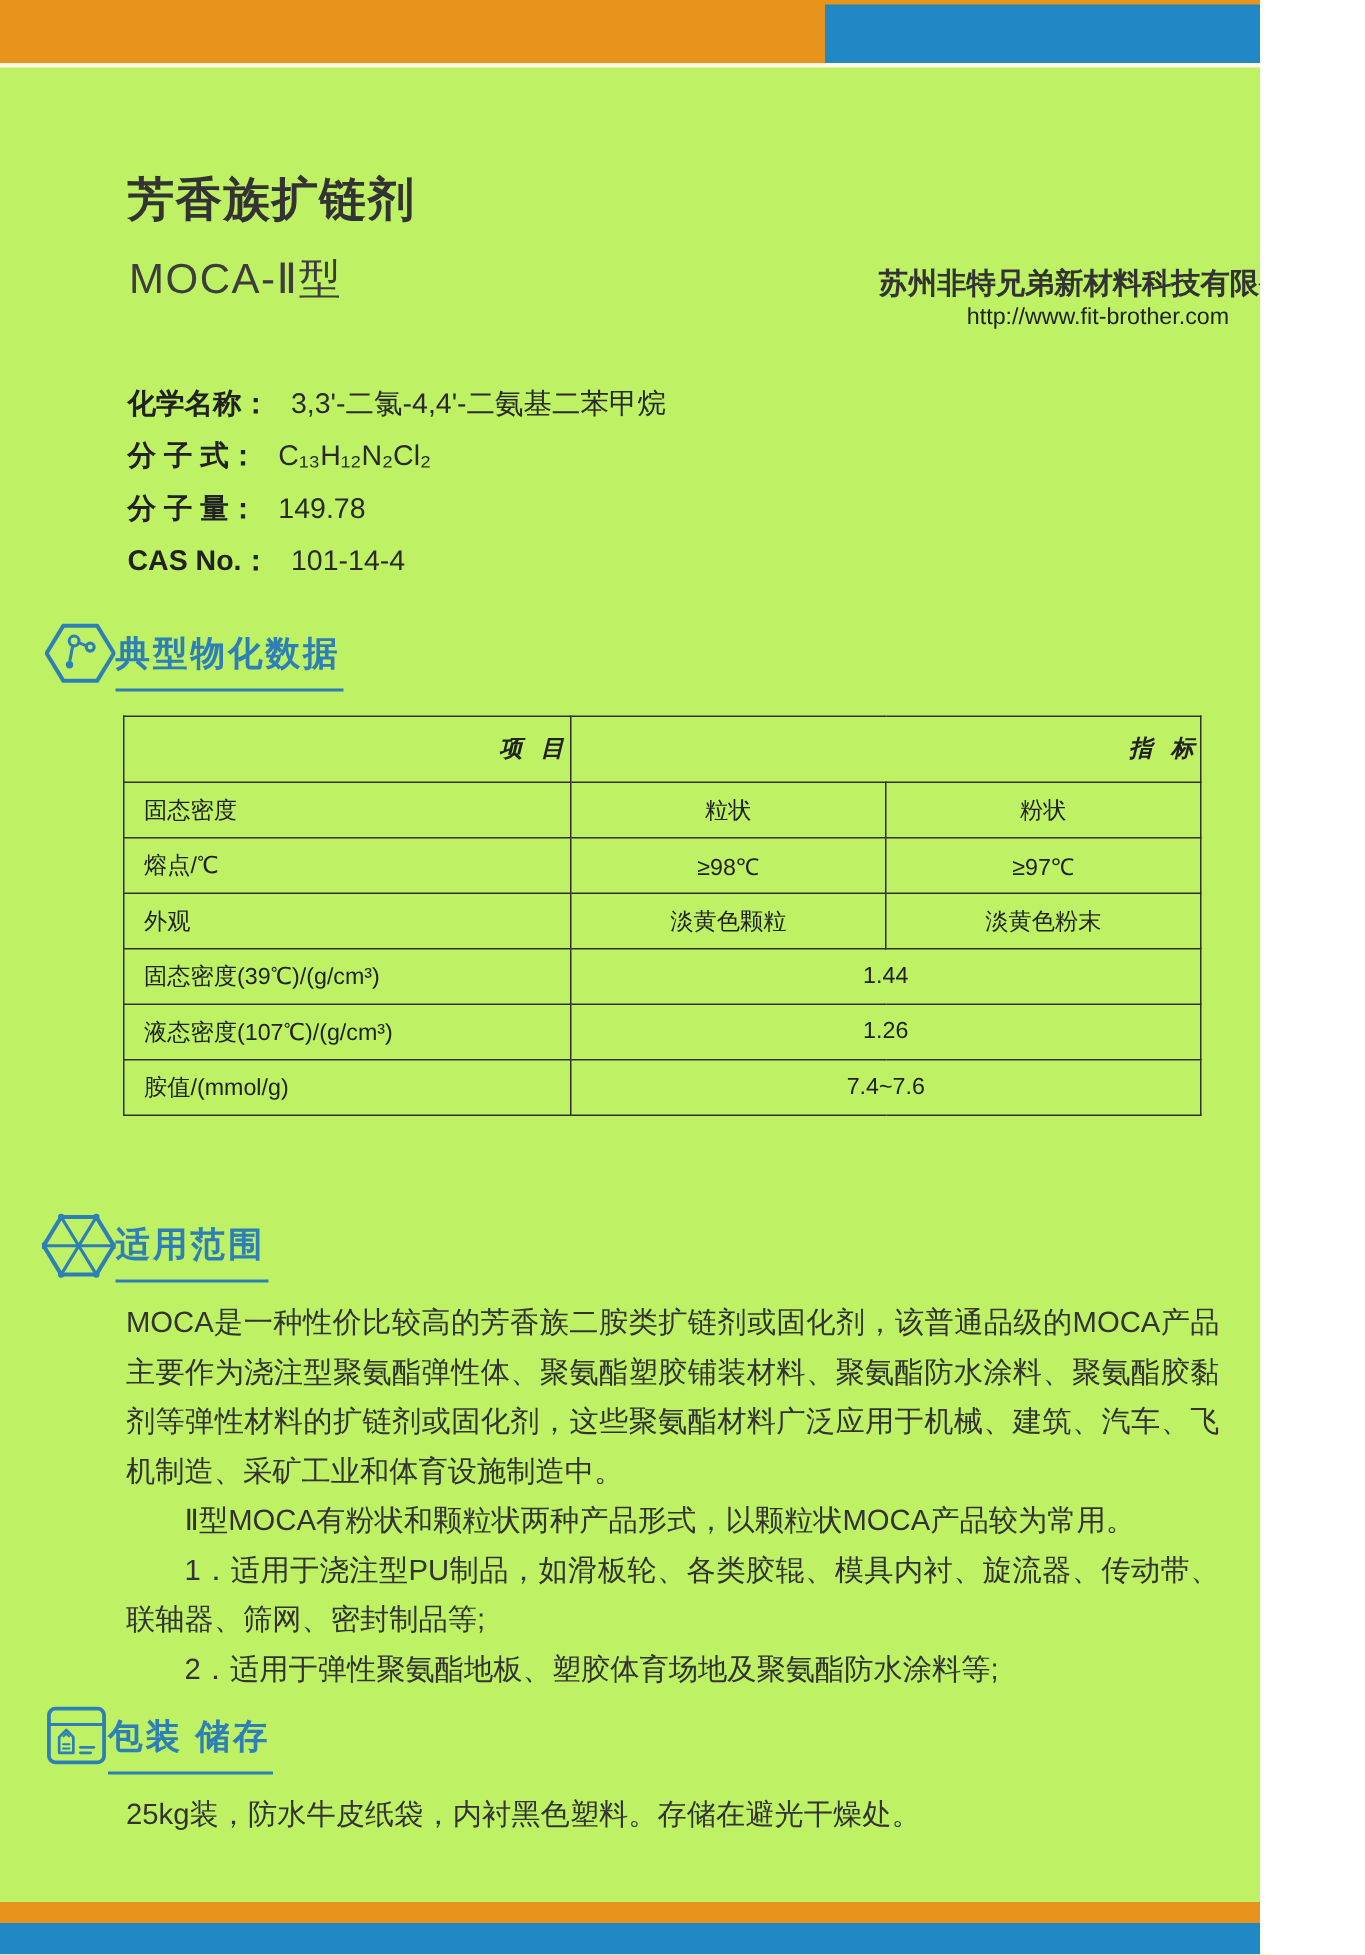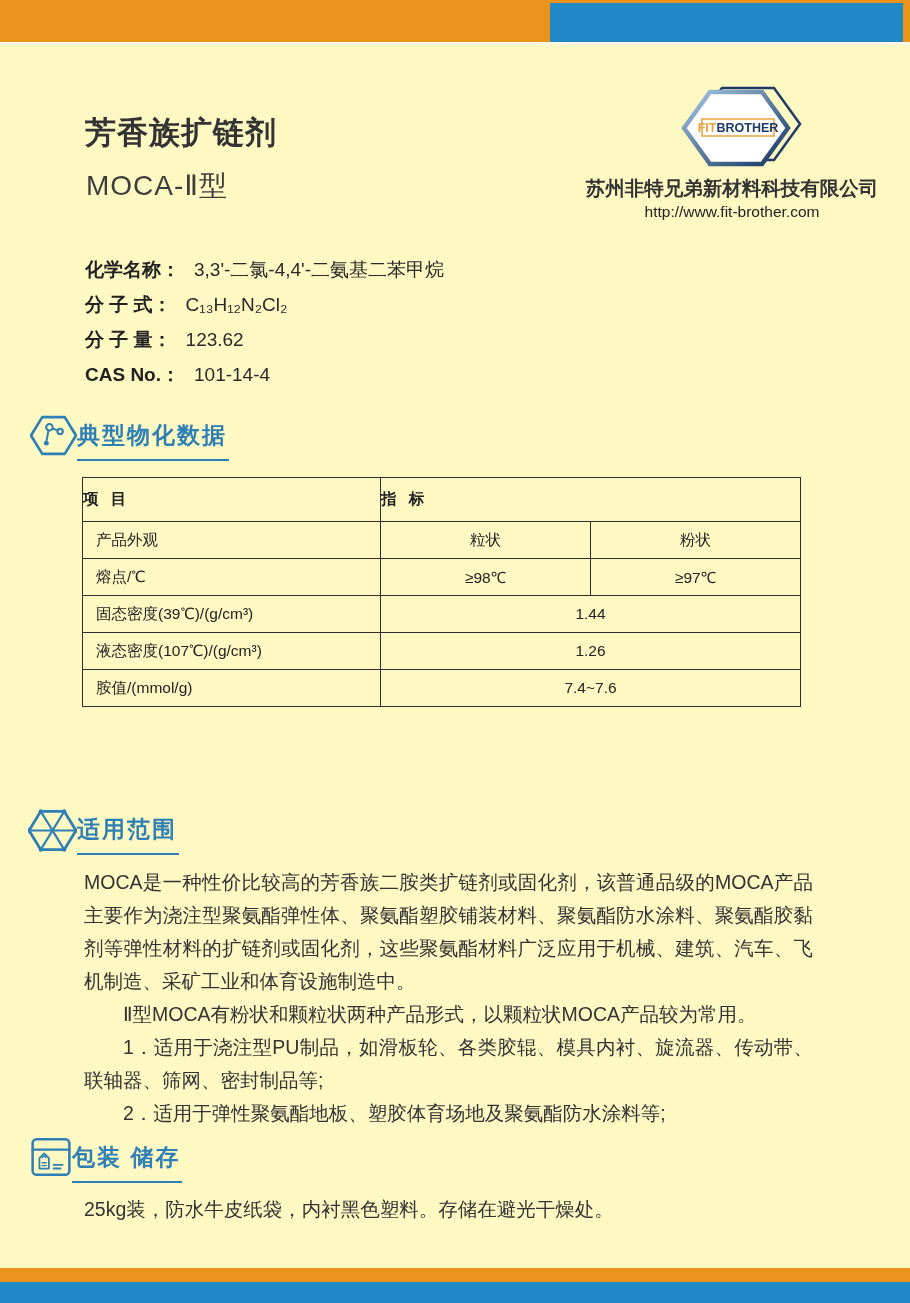--- a/index.html
+++ b/index.html
@@ -1,17 +1,17 @@
 <!DOCTYPE html>
 <html style="--orange: #E8941C; --blue: #2088C5; --section-blue: #2E7FB6; --logo-navy: #1F3A68; --logo-orange: #E9A33D;"><head>
 <meta charset="utf-8">
 <style>
   html,body{margin:0;padding:0;background:#ffffff;}
   #page{
-    position:relative;width:910px;height:1303px;overflow:hidden;background:#fef9c3;
+    position:relative;width:840px;height:1303px;overflow:hidden;background:#bef264;
     font-family:"Liberation Sans",sans-serif;color:#333;
   }
   
   .topbar{position:absolute;left:0;top:0;width:910px;height:42px;background:var(--orange);}
   .topbar-underglow{position:absolute;left:0;top:42px;width:910px;height:3px;background:#FFF7E2;}
   .topbar-blue{position:absolute;left:550px;top:3px;width:353px;height:39px;background:var(--blue);}
   .bottombar-orange{position:absolute;left:0;top:1268px;width:910px;height:14px;background:var(--orange);}
   .bottombar-blue{position:absolute;left:0;top:1282px;width:910px;height:21px;background:var(--blue);}
   
   .title{position:absolute;left:85px;top:112px;font-size:31px;font-weight:bold;color:#333;letter-spacing:1px;}
@@ -32,21 +32,21 @@
     letter-spacing:2px;padding:6px 2px 8px 0;border-bottom:2px solid var(--section-blue);
   }
   .sec1{left:30px;top:414px;}
   .sec2{left:28px;top:808px;}
   .sec3{left:30px;top:1136px;}
   
   .spec-table{position:absolute;left:82px;top:477px;width:719px;border-collapse:collapse;table-layout:fixed;}
   .spec-table td{border:1px solid #2f2f2f;font-size:15.5px;color:#222;padding:0;}
   .spec-table tr{height:37px;}
   .spec-table tr.head{height:44px;}
-  .spec-table td.h{font-weight:bold;text-align:left;letter-spacing:4px;}
+  .spec-table td.h{font-weight:bold;text-align:right;letter-spacing:4px;font-style:italic;}
   .spec-table td.name{text-align:left;padding-left:13px;}
   .spec-table td.val{text-align:center;}
   .col1{width:297px;}.col2{width:187px;}.col3{width:235px;}
   
   .usage{position:absolute;left:84px;top:866px;width:729px;font-size:19.5px;line-height:33px;color:#333;text-align:justify;}
   .usage p{margin:0;}
   .usage p.indent{text-indent:2em;}
   .packing-text{position:absolute;left:84px;top:1196px;width:740px;font-size:19.5px;color:#333;}
   .icon-stroke{stroke:var(--section-blue);fill:none;stroke-linejoin:round;stroke-linecap:round;}
 </style>
@@ -55,51 +55,35 @@
 
 <div id="page">
 
   <div class="topbar"></div>
   <div class="topbar-underglow"></div>
   <div class="topbar-blue"></div>
 
   <div class="title">芳香族扩链剂</div>
   <div class="subtitle">MOCA-Ⅱ型</div>
 
-  <div class="logo-wrap">
-    <svg width="128" height="88" viewBox="0 0 124 88">
-      <defs>
-        <linearGradient id="lg" x1="0" y1="0" x2="1" y2="1">
-          <stop offset="0" stop-color="#A6C7E3"></stop>
-          <stop offset="1" stop-color="#14335F"></stop>
-        </linearGradient>
-      </defs>
-      <polygon points="40,4 92,4 118,40 92,76 40,76 14,40" fill="none" stroke="#1F3A68" stroke-width="2.5"></polygon>
-      <polygon points="28,8 80,8 106,44 80,80 28,80 2,44" fill="#ffffff" stroke="url(#lg)" stroke-width="4.5"></polygon>
-      <rect x="20" y="35" width="72" height="17" fill="#ffffff" stroke="#E9A33D" stroke-width="1.5"></rect>
-      <text x="56" y="48" text-anchor="middle" font-size="12.5" font-weight="bold" font-family="Liberation Sans, sans-serif">
-        <tspan fill="#E9A33D">FIT</tspan><tspan fill="#1F3A68">BROTHER</tspan>
-      </text>
-    </svg>
-  </div>
   <div class="company">苏州非特兄弟新材料科技有限公司</div>
   <div class="website">http://www.fit-brother.com</div>
 
   <div class="chem">
     <div class="chem-row">
       <span class="chem-label">化学名称：</span>
       <span class="chem-value">3,3'-二氯-4,4'-二氨基二苯甲烷</span>
     </div>
     <div class="chem-row">
       <span class="chem-label">分 子 式：</span>
       <span class="chem-value">C₁₃H₁₂N₂Cl₂</span>
     </div>
     <div class="chem-row">
       <span class="chem-label">分 子 量：</span>
-      <span class="chem-value">123.62</span>
+      <span class="chem-value">149.78</span>
     </div>
     <div class="chem-row">
       <span class="chem-label">CAS No.：</span>
       <span class="chem-value">101-14-4</span>
     </div>
   </div>
 
   <div class="section sec1">
     <svg width="47" height="43" viewBox="0 0 46 42">
       <polygon class="icon-stroke" points="12,3 34,3 45,21 34,39 12,39 1,21" stroke-width="2.6"></polygon>
@@ -112,28 +96,33 @@
     <div class="section-title">典型物化数据</div>
   </div>
 
   <table class="spec-table">
     <tbody>
         <tr class="head">
       <td class="h col1">项 目</td>
       <td class="h" colspan="2">指 标</td>
     </tr>
     <tr>
-      <td class="name col1">产品外观</td>
+      <td class="name col1">固态密度</td>
       <td class="val col2">粒状</td>
       <td class="val col3">粉状</td>
     </tr>
     <tr>
       <td class="name">熔点/℃</td>
       <td class="val">≥98℃</td>
       <td class="val">≥97℃</td>
+    </tr>
+    <tr>
+      <td class="name">外观</td>
+      <td class="val">淡黄色颗粒</td>
+      <td class="val">淡黄色粉末</td>
     </tr>
     <tr>
       <td class="name">固态密度(39℃)/(g/cm³)</td>
       <td class="val" colspan="2">1.44</td>
     </tr>
     <tr>
       <td class="name">液态密度(107℃)/(g/cm³)</td>
       <td class="val" colspan="2">1.26</td>
     </tr>
     <tr>

